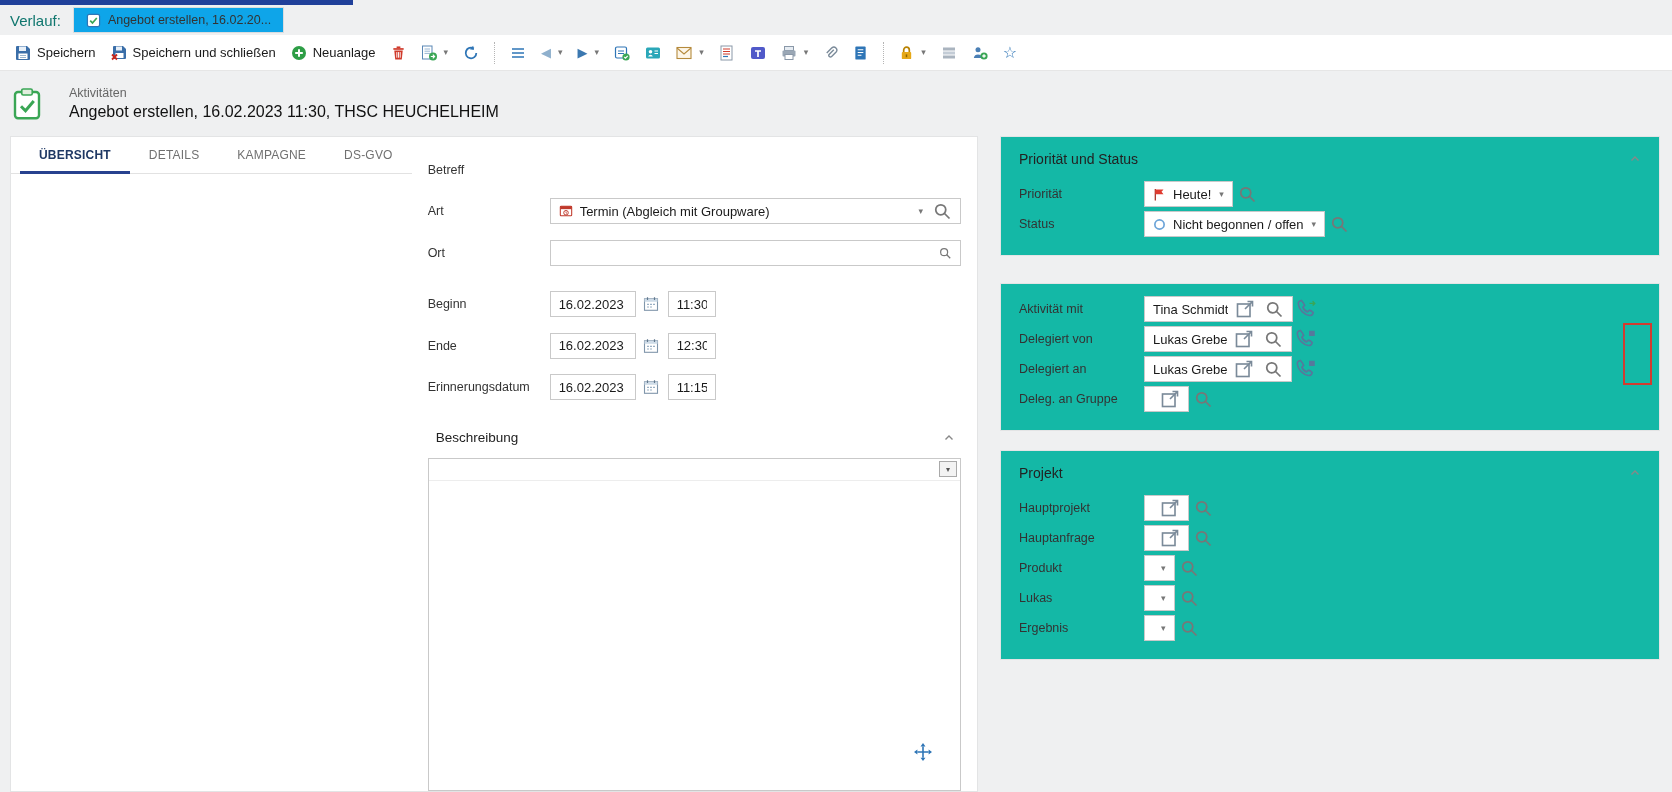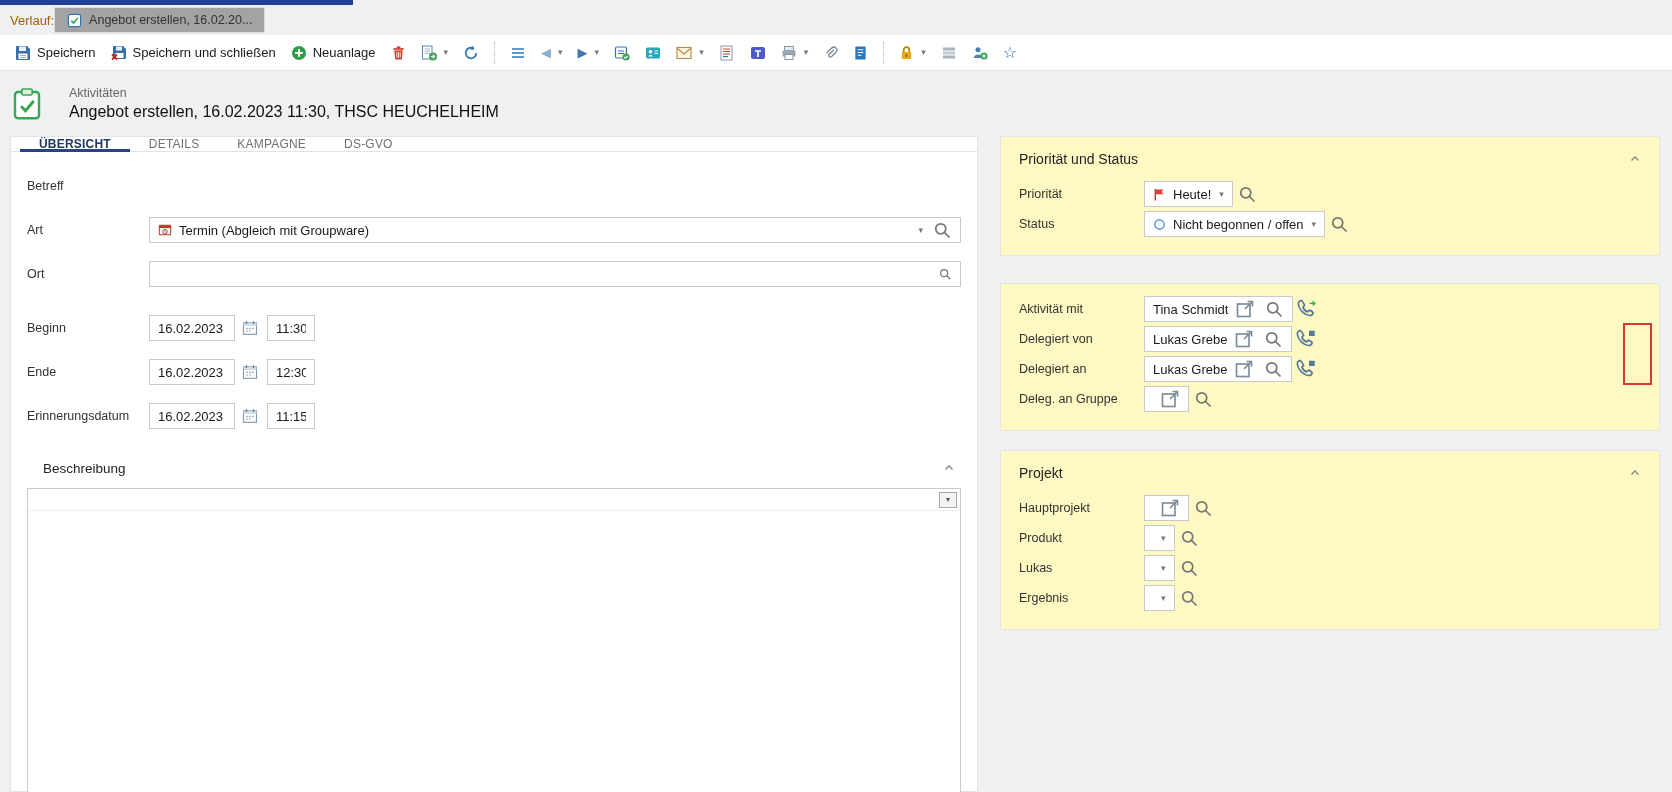--- a/index.html
+++ b/index.html
@@ -3,68 +3,68 @@
 <meta charset="utf-8">
 <style>
   *{box-sizing:border-box;margin:0;padding:0}
   html,body{width:1672px;height:792px}
   body{font-family:"Liberation Sans",sans-serif;font-size:13px;color:#1a1a1a;background:#eff0f1;overflow:hidden;position:relative}
 
   .accent-bar{position:absolute;top:0;left:0;width:353px;height:5px;background:#20409a}
 
   
   .verlauf{height:30px;margin-top:5px;display:flex;align-items:center;padding-left:10px}
-  .verlauf-label{color:#a16207;font-size:13px;margin-right:0}
-  .vtab{display:flex;align-items:center;gap:7px;background:#a3a3a3;border:1px solid #d9dcdf;height:26px;padding:0 12px;font-size:12.5px;color:#333;cursor:pointer}
+  .verlauf-label{color:#0f766e;font-size:15px;margin-right:12px}
+  .vtab{display:flex;align-items:center;gap:7px;background:#0ea5e9;border:1px solid #d9dcdf;height:26px;padding:0 12px;font-size:12.5px;color:#333;cursor:pointer}
 
   
   .toolbar{height:36px;background:#fff;display:flex;align-items:center;padding:0 8px;gap:1px;border-bottom:1px solid #e6e6e6}
   .tbtn{display:flex;align-items:center;gap:6px;padding:4px 7px;border-radius:3px;cursor:pointer;white-space:nowrap}
   .caret{font-size:9px;color:#777;margin-left:1px;line-height:1}
   .sep{width:0;height:22px;border-left:1px dotted #b5b5b5;margin:0 7px}
   .glyph-back{color:#8fb0cd;font-size:13px}
   .glyph-fwd{color:#3b78b0;font-size:13px}
   .glyph-star{color:#2e75b6;font-size:16px;line-height:1}
 
   
   .record-header{height:65px;display:flex;align-items:center;gap:27px;padding:0 12px}
   .rh-cat{font-size:12.5px;color:#666}
   .rh-title{font-size:16px;font-weight:normal;margin-top:3px;color:#111}
 
   
   .content{display:flex;gap:22px;padding-left:10px;height:656px;align-items:flex-start}
-  .left-card{width:968px;height:656px;background:#fff;border:1px solid #e3e4e5;display:flex;flex-direction:column}
+  .left-card{width:968px;height:656px;background:#fff;border:1px solid #e3e4e5;display:flex;}
   .tabs{display:flex;height:37px;border-bottom:1px solid #e2e2e2;padding-left:9px}
   .tab{display:flex;align-items:center;padding:0 19px;font-size:12px;color:#707070;cursor:pointer;position:relative;letter-spacing:.2px}
   .tab.active{color:#1f3864;font-weight:bold}
   .tab.active::after{content:"";position:absolute;left:0;right:0;bottom:-1px;height:3px;background:#27418f}
 
   .form{padding:16px 16px 0 16px;flex:1;display:flex;flex-direction:column}
   .frow{display:flex;align-items:center;margin-bottom:8px;height:36px}
   .flabel{width:122px;font-size:12.5px;color:#333;flex:0 0 auto}
   .textbox{display:flex;align-items:center;height:26px;border:1px solid #c9c9c9;background:#fff;padding:0 8px;gap:7px;cursor:text}
   .tb-flex{flex:1;min-width:0}
   .tb-text{flex:1;font-size:13px;white-space:nowrap;overflow:hidden}
   .tb-icons{display:flex;align-items:center;gap:9px;flex:0 0 auto}
   .gap-top{margin-top:10px}
   .datebox{width:86px;flex:0 0 auto}
   .timebox{width:48px;flex:0 0 auto;margin-left:5px}
   .calbtn{width:24px;height:24px;display:flex;align-items:center;justify-content:center;margin-left:3px;cursor:pointer}
 
-  .desc-head{display:flex;align-items:center;justify-content:space-between;margin:16px 2px 10px 16px}
+  .desc-head{display:flex;align-items:center;justify-content:space-between;margin:16px 2px 10px 8px}
   .desc-title{font-size:13.5px;color:#222}
   .chevbtn{width:20px;height:20px;display:flex;align-items:center;justify-content:center;cursor:pointer}
 
   .editor{border:1px solid #c9c9c9;height:358px;position:relative;background:#fff}
   .ed-strip{height:22px;border-bottom:1px solid #ededed;display:flex;justify-content:flex-end;align-items:center;padding:0 3px}
   .ed-dd{width:18px;height:16px;border:1px solid #a9a9a9;background:#f3f3f3;font-size:8px;color:#555;display:flex;align-items:center;justify-content:center;cursor:pointer}
   .move-fab{position:absolute;right:28px;bottom:26px;cursor:pointer}
 
   .right-col{width:660px;display:flex;flex-direction:column}
-  .rcard{background:#fef9c3;border:1px solid #e3e4e5;padding:12px 10px 14px 18px}
+  .rcard{background:#14b8a6;border:1px solid #e3e4e5;padding:12px 10px 14px 18px}
   .rcard.m1{margin-top:27px}
   .rcard.m2{margin-top:19px}
   .sec-head{display:flex;align-items:center;justify-content:space-between;margin-bottom:12px;padding-right:4px}
   .sec-title{font-size:14px;color:#222}
   .rrow{display:flex;align-items:center;height:26px;margin-bottom:4px}
   .rlabel{width:125px;font-size:12.5px;color:#333;flex:0 0 auto}
   .outcell{width:24px;display:flex;justify-content:center;align-items:center;margin-left:2px;flex:0 0 auto}
   .minibtn{display:flex;align-items:center;justify-content:center;width:20px;height:20px;cursor:pointer}
   .rows-rel{position:relative}
   .redbox{position:absolute;right:-3px;top:27px;width:29px;height:62px;border:2px solid #d23b2f;pointer-events:none}
@@ -532,20 +532,38 @@
           </span>
         </div>
         <span class="outcell">
           <svg class="minibtn" width="14" height="14" viewBox="0 0 16 16">
               <circle cx="7" cy="7" r="4" fill="none" stroke="#777" stroke-width="1.4"></circle>
               <path d="M10 10l4 4" stroke="#777" stroke-width="1.4"></path>
             </svg>
         </span>
       </div>
       <div class="rrow">
+        <div class="rlabel">Hauptanfrage</div>
+        <div class="textbox rfield">
+          <span class="tb-text"></span>
+          <span class="tb-icons">
+            <svg class="minibtn" width="14" height="14" viewBox="0 0 16 16">
+                <rect x="2" y="4" width="10" height="10" fill="none" stroke="#7a8a99" stroke-width="1.3"></rect>
+                <path d="M8 8l6-6M10 2h4v4" fill="none" stroke="#7a8a99" stroke-width="1.3"></path>
+              </svg>
+          </span>
+        </div>
+        <span class="outcell">
+          <svg class="minibtn" width="14" height="14" viewBox="0 0 16 16">
+              <circle cx="7" cy="7" r="4" fill="none" stroke="#777" stroke-width="1.4"></circle>
+              <path d="M10 10l4 4" stroke="#777" stroke-width="1.4"></path>
+            </svg>
+        </span>
+      </div>
+      <div class="rrow">
         <div class="rlabel">Produkt</div>
         <div class="textbox rfield">
           <span class="tb-text"></span>
           <span class="caret">▾</span>
         </div>
         <span class="outcell">
           <svg class="minibtn" width="14" height="14" viewBox="0 0 16 16">
               <circle cx="7" cy="7" r="4" fill="none" stroke="#777" stroke-width="1.4"></circle>
               <path d="M10 10l4 4" stroke="#777" stroke-width="1.4"></path>
             </svg>

